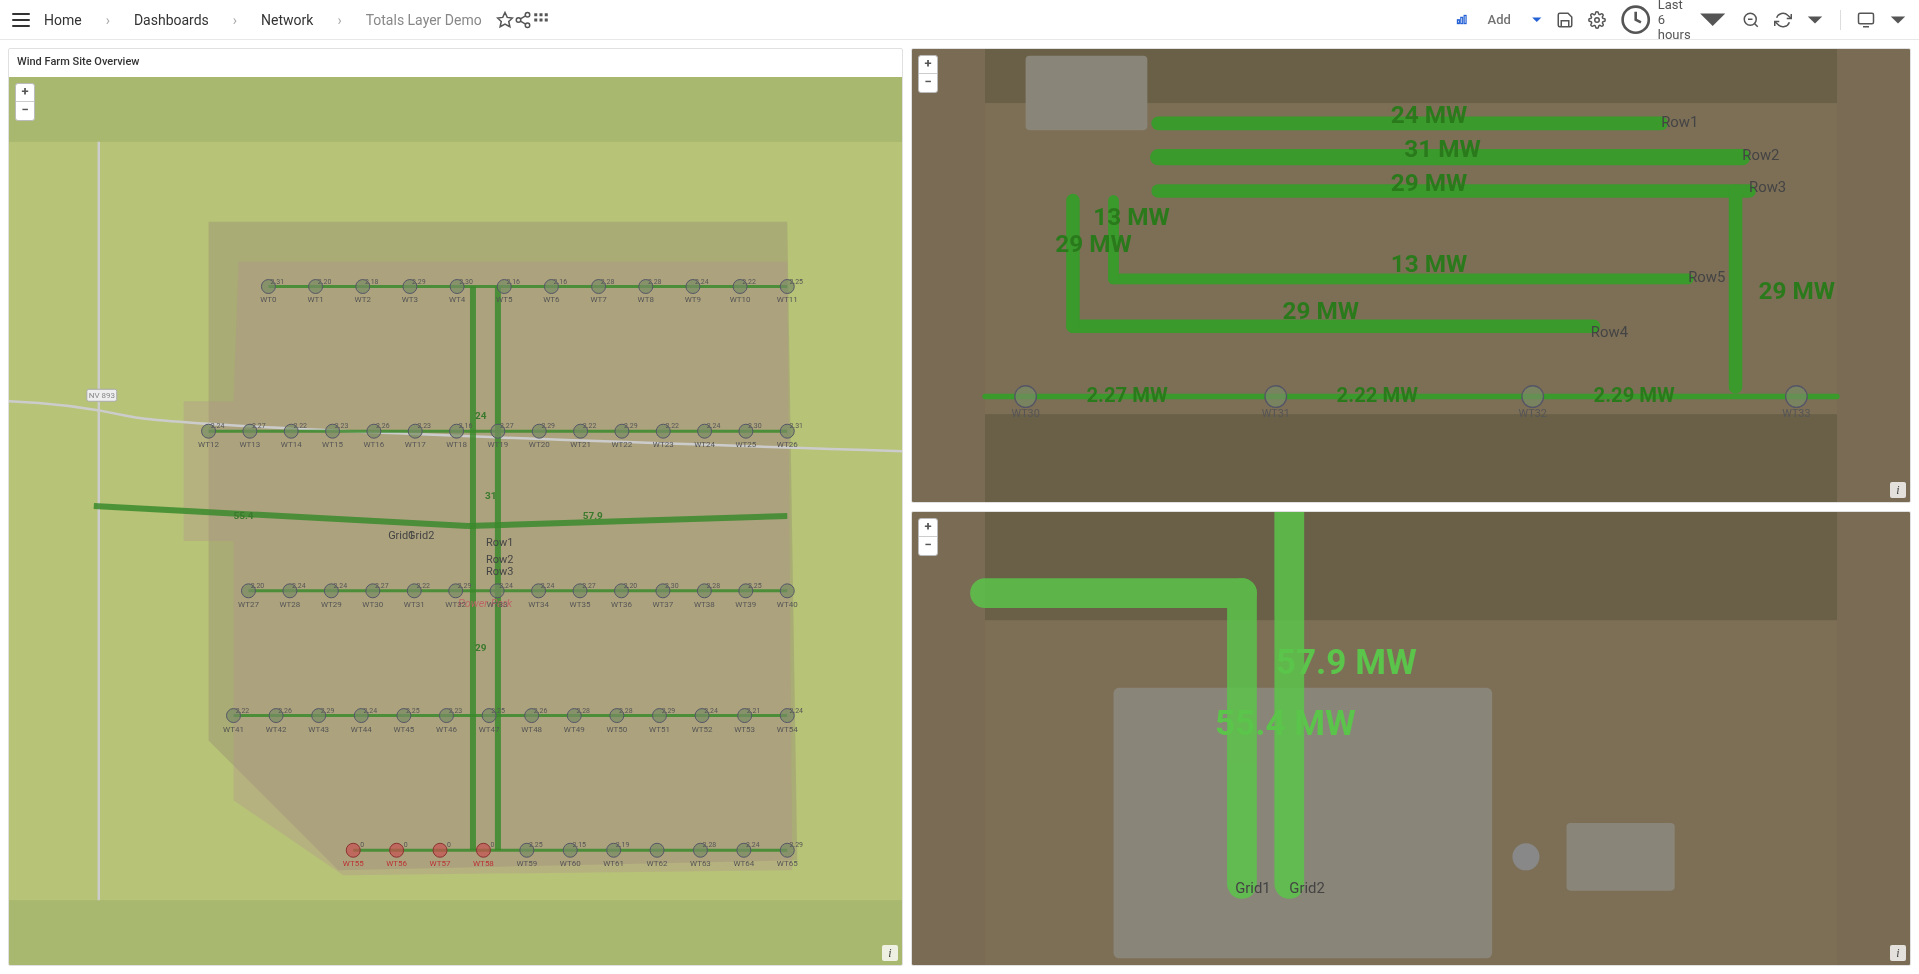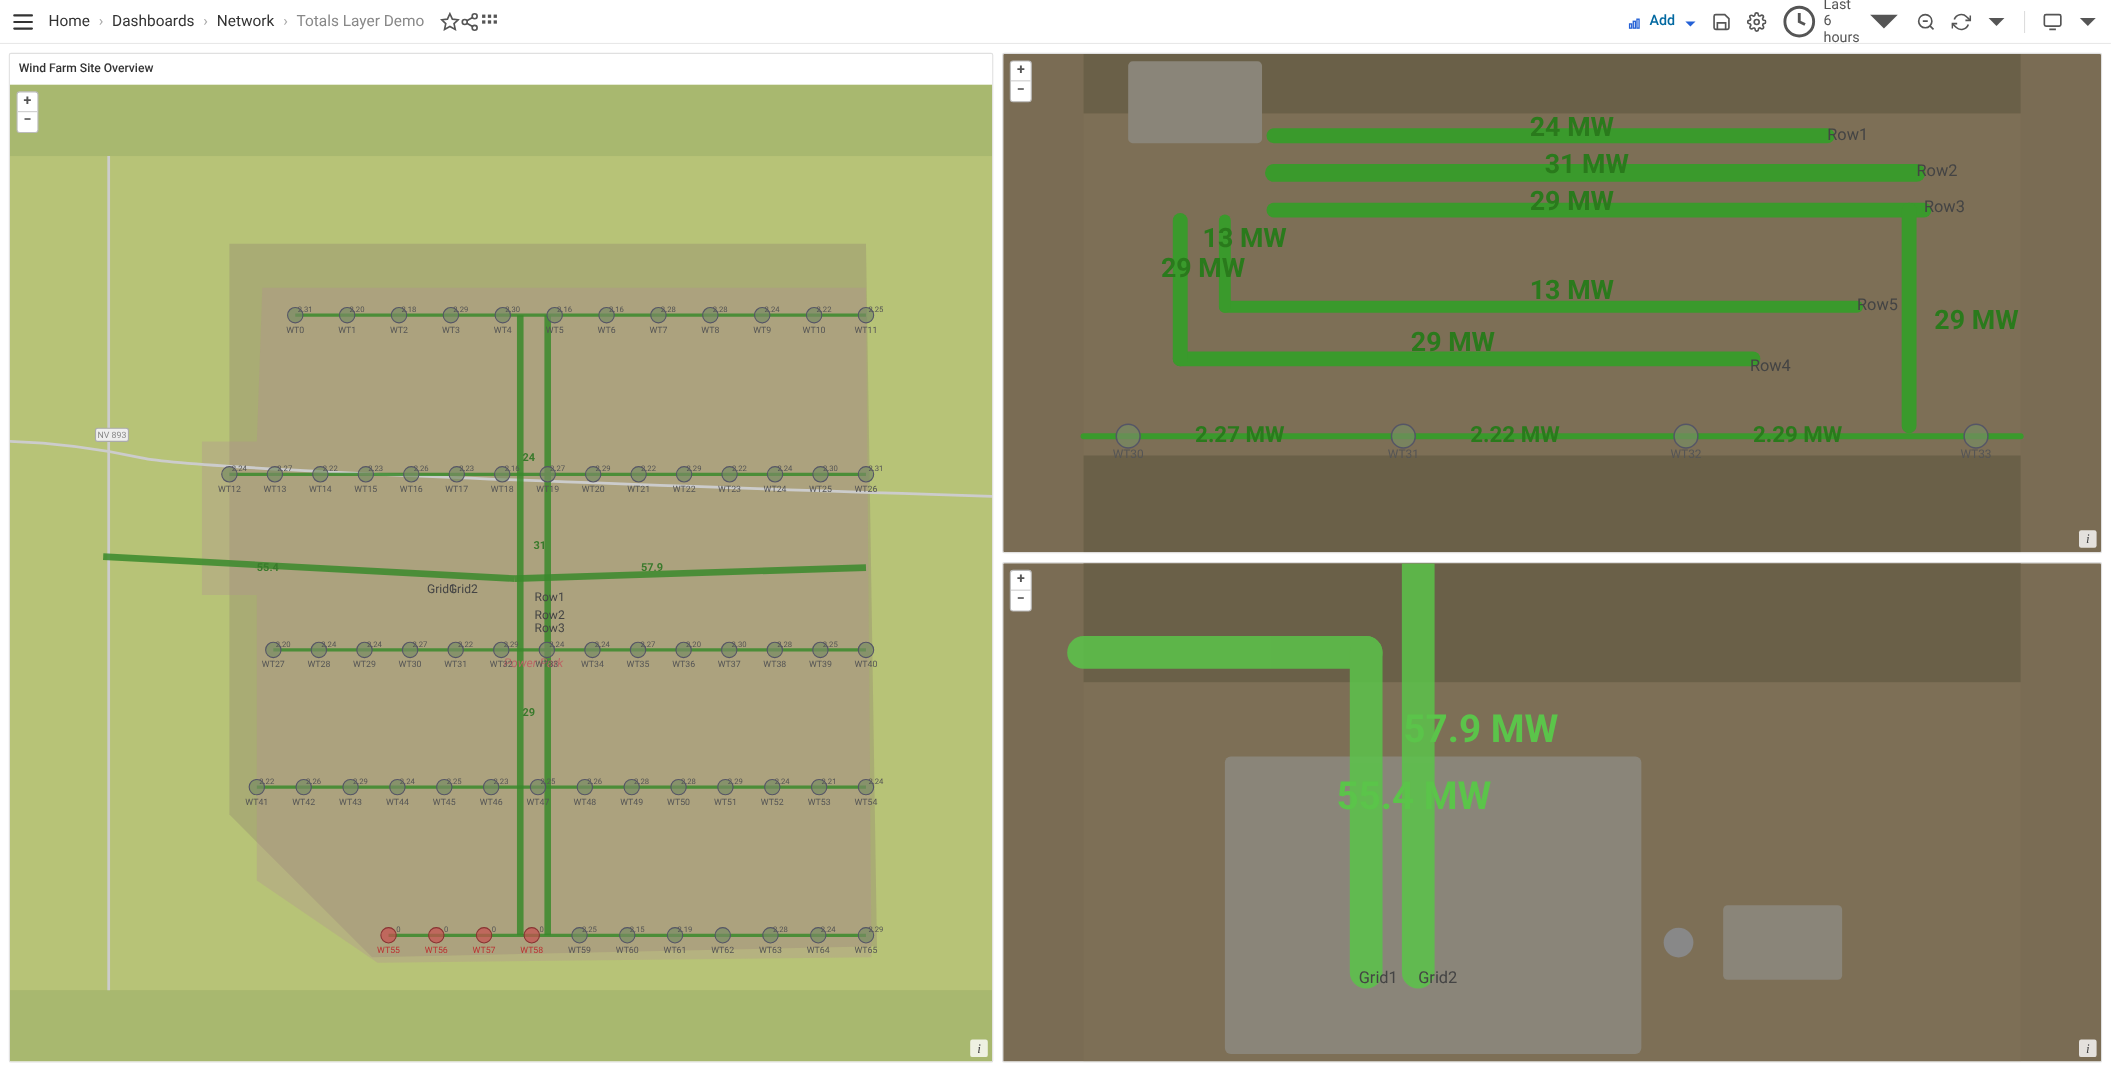--- a/index.html
+++ b/index.html
@@ -1,26 +1,26 @@
 <!DOCTYPE html>
 <html><head>
 <meta charset="utf-8">
 <style>
 *{box-sizing:border-box;margin:0;padding:0}
 body{font-family:-apple-system,BlinkMacSystemFont,"Segoe UI",Roboto,Helvetica,Arial,sans-serif;font-size:13px;color:#24292e;background:#fff}
 .topbar{height:40px;display:flex;align-items:center;padding:0 12px;border-bottom:1px solid #e8e8e8}
 .hamburger{width:18px;height:14px;margin-right:14px;cursor:pointer;display:flex;flex-direction:column;justify-content:space-between}
 .hamburger span{height:2px;background:#333;border-radius:1px}
-.breadcrumb{display:flex;align-items:center;gap:8px;font-size:14px;color:#555}
+.breadcrumb{display:flex;align-items:center;gap:24px;font-size:14px;color:#555}
 .breadcrumb .crumb{cursor:pointer;color:#333}
 .breadcrumb .sep{color:#aaa}
 .breadcrumb .current{color:#888}
 .topbar-right{margin-left:auto;display:flex;align-items:center;gap:14px}
 .icon-btn{width:18px;height:18px;cursor:pointer;color:#555;display:flex;align-items:center;justify-content:center}
-.add-btn{color:#0369a1;font-weight:500;cursor:pointer;display:flex;align-items:flex-end;gap:8px;font-size:13px}
+.add-btn{color:#737373;font-weight:500;cursor:pointer;display:flex;align-items:center;gap:20px;font-size:13px}
 .time-picker{display:flex;align-items:center;gap:6px;cursor:pointer;color:#555;font-size:13px}
 .divider{width:1px;height:20px;background:#ddd;margin:0 2px}
 .board{display:grid;grid-template-columns:895px 1fr;grid-template-rows:1fr 1fr;gap:8px;padding:8px;height:calc(100vh - 40px)}
 .panel{border:1px solid #e0e0e0;border-radius:2px;display:flex;flex-direction:column;min-height:0;overflow:hidden}
 .panel-big{grid-row:1/3}
 .panel-title{height:28px;padding:6px 8px;font-size:11px;font-weight:500;color:#333}
 .panel-body{flex:1;position:relative;background:#a8b86f;overflow:hidden}
 .panel-body.sat{background:#7a6c54}
 .zoom-ctrl{position:absolute;top:6px;left:6px;z-index:10;background:#fff;border:1px solid #bbb;border-radius:3px;width:20px;overflow:hidden}
 .zoom-ctrl div{height:18px;text-align:center;line-height:16px;cursor:pointer;color:#555;font-weight:bold;font-size:13px}

